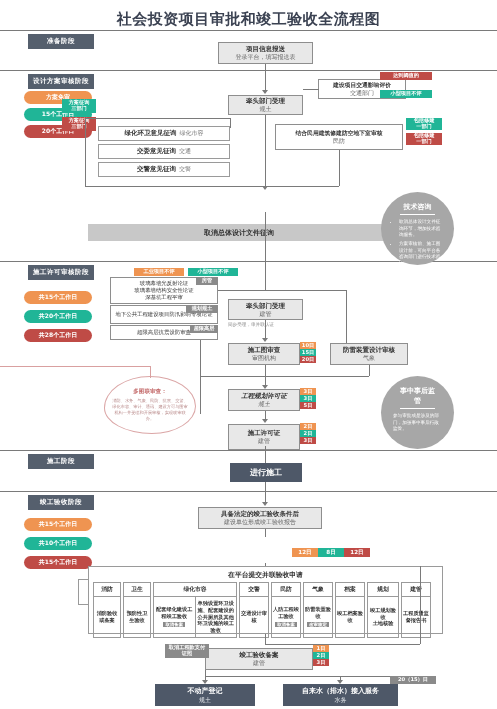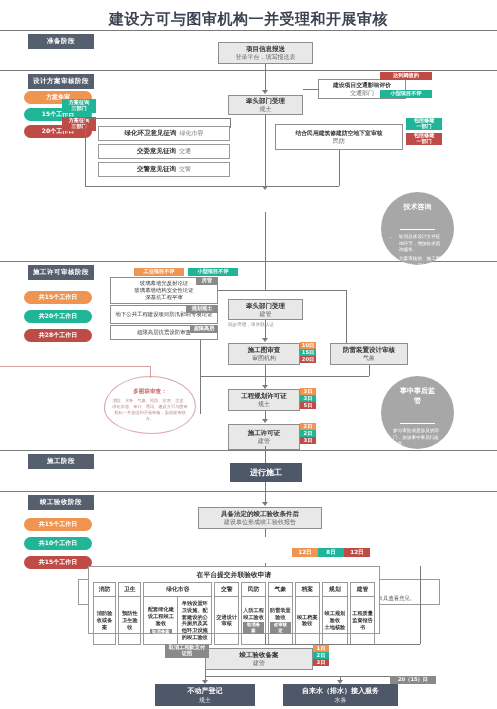--- a/index.html
+++ b/index.html
@@ -119,21 +119,21 @@
   }
 
   
   .circle{
     border-radius:50%;
     background:#a7a7a7; color:#fff;
     display:flex; flex-direction:column; align-items:center;
     padding:10px 12px 8px;
   }
   .circle .c-title{
-    font-size:7px; font-weight:bold; padding-bottom:17px;
+    font-size:7px; font-weight:bold; padding-bottom:2px;
     border-bottom:1px solid #ffffff; width:72%; text-align:center;
     margin-bottom:4px;
   }
   .circle .c-body{ font-size:4.6px; line-height:1.45; }
   .circle .c-body li{ margin-bottom:2px; list-style:disc; margin-left:6px; }
 
   
   .cloud{
     border:1px solid #dba6a6; border-radius:50% 50% 48% 52% / 55% 52% 48% 45%;
     background:#fff; text-align:center;
@@ -173,21 +173,21 @@
   
   .infobox{ border:1px solid #9a9a9a; background:#fff; padding:3px 6px; text-align:center;margin-top:42px; }
   .infobox .i-title{ font-size:6.5px; font-weight:bold; color:#333; }
   .infobox .i-body { font-size:5.4px; color:#555; line-height:1.5; margin-top:2px;}
 </style>
 </head>
 <body>
 
 <div id="root">
 
-  <div class="abs title">建设方可与图审机构一并受理和开展审核</div>
+  <div class="abs title">社会投资项目审批和竣工验收全流程图</div>
 
   <div class="abs divider ln" style="top:30px;"></div>
   <div class="abs divider ln" style="top:70px;"></div>
   <div class="abs divider ln" style="top:261px;"></div>
   <div class="abs divider ln" style="top:450px;"></div>
   <div class="abs divider ln" style="top:491px;"></div>
 
   <div class="abs stage-tag" style="top:34px;">准备阶段</div>
   <div class="abs stage-tag" style="top:74px;">设计方案审核阶段</div>
   <div class="abs stage-tag" style="top:265px;">施工许可审核阶段</div>
@@ -256,20 +256,21 @@
   <div class="abs ln hln" style="left:85px; top:118px; width:145px;"></div>
   <div class="abs ln vln" style="left:85px; top:118px; height:68px;"></div>
   <div class="abs ln hln" style="left:85px; top:186px; width:181px;"></div>
   <div class="abs ln vln" style="left:230px; top:118px; height:10px;"></div>
   <div class="abs ln vln" style="left:265px; top:115px; height:71px;"></div>
   <div class="abs ln vln" style="left:339px; top:150px; height:36px;"></div>
   <div class="abs ln hln" style="left:265px; top:186px; width:74px;"></div>
   <div class="abs arrow-d" style="left:262px; top:186px;"></div>
 
 
+  <div class="abs band" style="left:88px; top:224px; width:302px; height:17px;">取消总体设计文件征询</div>
 
   <div class="abs circle" style="left:381px; top:192px; width:73px; height:73px;">
     <div class="c-title">技术咨询</div>
     <ul class="c-body">
       <li>取消总体设计文件征询环节，增加技术咨询服务。</li>
       <li>方案审核前、施工图设计前，可向平台各咨询部门进行技术咨询。</li>
     </ul>
   </div>
 
   <div class="abs ln vln" style="left:265px; top:212px; height:78px;"></div>
@@ -324,21 +325,21 @@
   </div>
   <div class="abs ln pink vln" style="left:150px; top:366px; height:12px;"></div>
   <div class="abs ln pink hln" style="left:0px; top:366px; width:150px;"></div>
 
   <div class="abs ln vln" style="left:265px; top:365px; height:22px;"></div>
   <div class="abs ln hln" style="left:200px; top:376px; width:169px;"></div>
   <div class="abs ln vln" style="left:369px; top:365px; height:11px;"></div>
   <div class="abs ln vln" style="left:200px; top:340px; height:74px;"></div>
   <div class="abs arrow-d" style="left:262px; top:385px;"></div>
 
-  <div class="abs box" style="left:228px; top:389px; width:72px; height:22px;">
+  <div class="abs box" style="left:228px; top:389px; width:72px; height:22px;font-style:italic;">
     <div class="b-main">工程规划许可证</div>
     <div class="b-sub">规土</div>
   </div>
   <div class="abs daychip o" style="left:300px; top:388px;">3日</div>
   <div class="abs daychip g" style="left:300px; top:395px;">3日</div>
   <div class="abs daychip r" style="left:300px; top:402px;">5日</div>
 
   <div class="abs ln vln" style="left:265px; top:411px; height:10px;"></div>
   <div class="abs arrow-d" style="left:262px; top:419px;"></div>
   <div class="abs box" style="left:228px; top:424px; width:72px; height:26px;">
@@ -375,21 +376,21 @@
   </div>
 
   <div class="abs ln vln" style="left:265px; top:563px; height:12px;"></div>
 
   <div class="abs daychip-row" style="left:292px; top:548px;">
     <div class="daychip o">12日</div>
     <div class="daychip g">8日</div>
     <div class="daychip r">12日</div>
   </div>
 
-  <div class="abs ptable" style="left:88px; top:566px; width:292px; height:68px;">
+  <div class="abs ptable" style="left:88px; top:566px; width:355px; height:68px;">
     <div class="ptable-title">在平台提交并联验收申请</div>
     <div class="ptable-body">
 
       <div class="pcol" style="width:28px;">
         <div class="pcol-head">消防</div>
         <div class="pcol-cells">
           <div class="pcell">
             <span>消防验收或备案</span>
           </div>
         </div>

